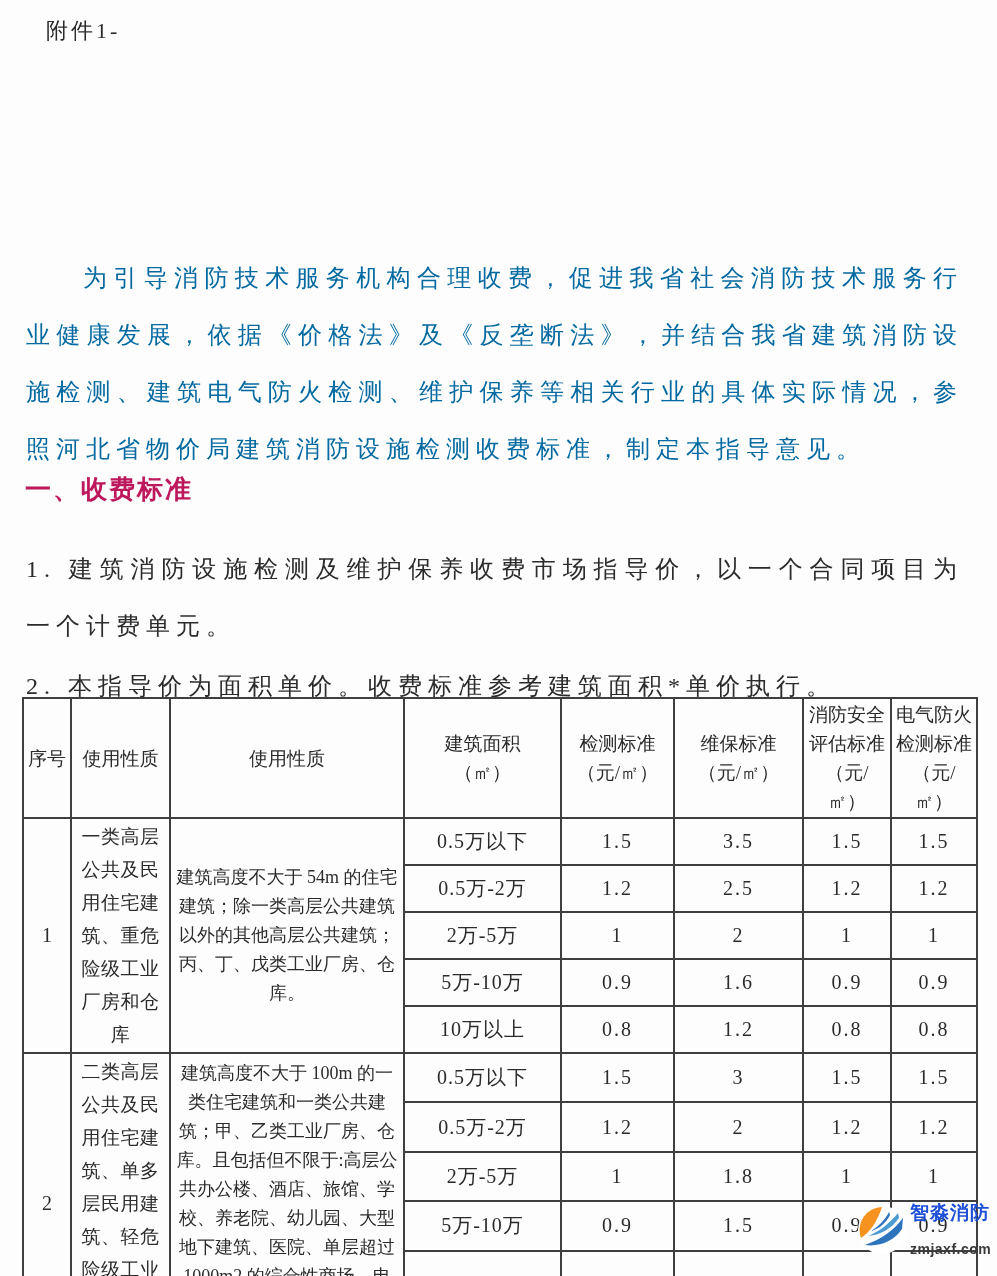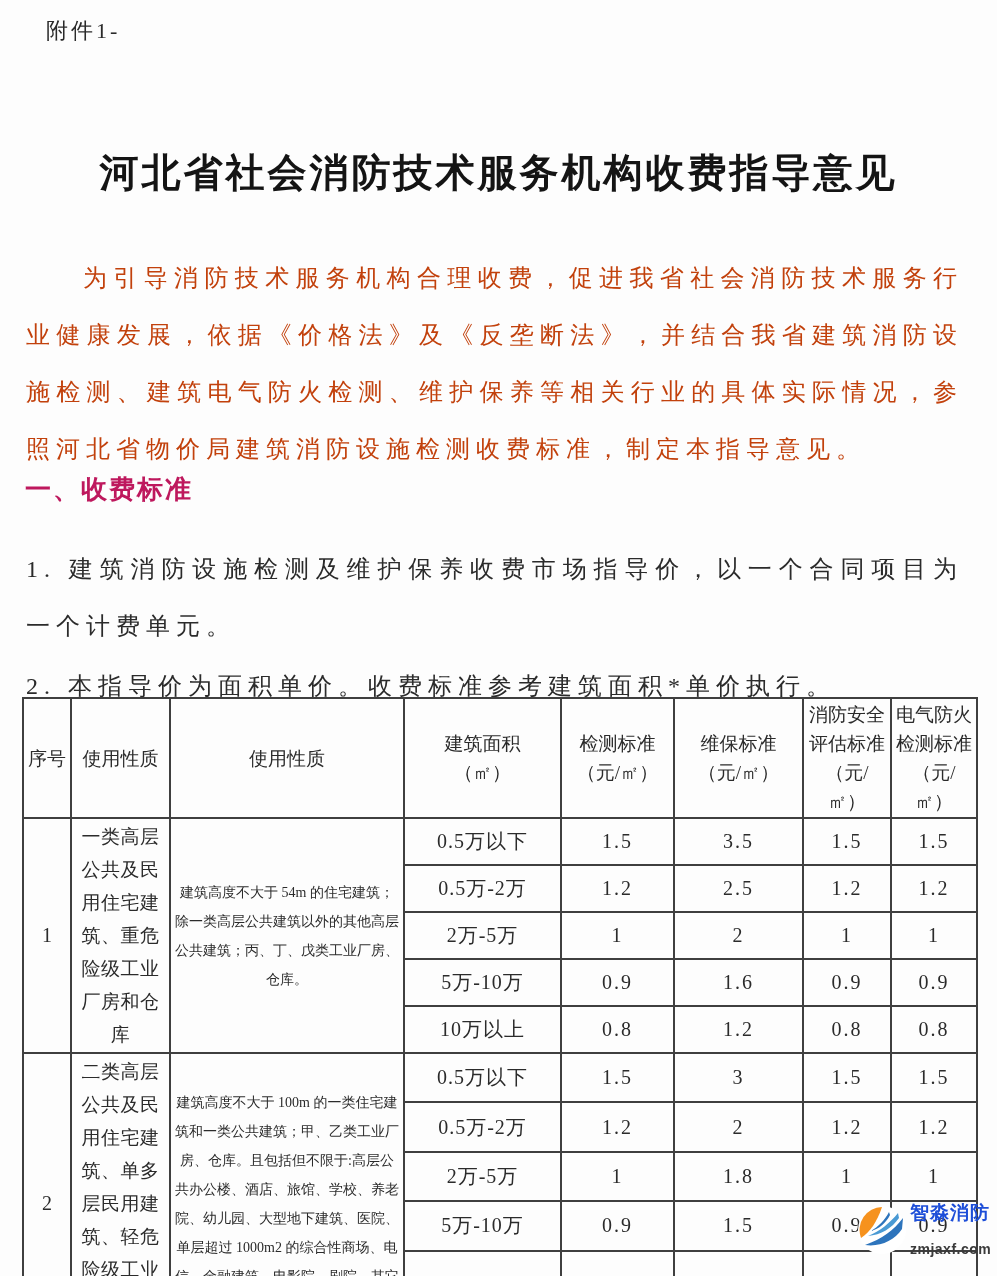--- a/index.html
+++ b/index.html
@@ -17,21 +17,21 @@
   }
   .doc-title{
     position:absolute;left:0;right:0;top:120px;
     text-align:center;
     font-family:"Liberation Sans", sans-serif;
     font-weight:bold;font-size:39px;letter-spacing:3px;color:#141414;
   }
   .intro{
     position:absolute;left:26px;right:34px;top:226px;
     font-size:24px;line-height:57px;letter-spacing:6px;
-    text-align:justify;text-indent:57px;color:#c2410c;
+    text-align:justify;text-indent:57px;color:#0369a1;
   }
   .section-heading{
     position:absolute;left:25px;top:472px;
     font-family:Liberation Mono, monospace;
     font-weight:bold;font-size:26px;letter-spacing:2px;color:#be185d;
   }
   .list-item{
     position:absolute;left:26px;right:34px;
     font-size:24px;line-height:57px;letter-spacing:6px;
     text-align:justify;color:#2b2b2b;
@@ -58,21 +58,21 @@
   tr.h92{height:92px;}
   tr.h42{height:42px;}
   tr.h43{height:43px;}
   tr.h90{height:90px;}
   td.num{font-size:20px;}
   td.usage{
     text-align:left;font-size:19px;line-height:33px;
     padding:2px 4px 2px 7px;letter-spacing:0.5px;
   }
   td.cls{
-    text-align:left;font-size:14px;line-height:29px;
+    text-align:left;font-size:18px;line-height:29px;
     padding:2px 4px 2px 7px;
   }
   td.area{font-size:20px;letter-spacing:1px;}
   td.val{font-size:20px;letter-spacing:2px;}
 
   .watermark{
     position:absolute;left:856px;top:1203px;
     display:flex;align-items:center;
     background:transparent;
   }
@@ -87,21 +87,20 @@
     font-weight:bold;font-size:14px;color:#3a3a3a;margin-top:20px;letter-spacing:0.5px;
   }
 </style>
 </head>
 <body>
 
 <div class="page">
 
   <div class="attachment">附件1-</div>
 
-  <h1 class="doc-title">河北省社会消防技术服务机构收费指导意见</h1>
 
   <p class="intro">为引导消防技术服务机构合理收费，促进我省社会消防技术服务行业健康发展，依据《价格法》及《反垄断法》，并结合我省建筑消防设施检测、建筑电气防火检测、维护保养等相关行业的具体实际情况，参照河北省物价局建筑消防设施检测收费标准，制定本指导意见。</p>
 
   <div class="section-heading">一、收费标准</div>
 
   <p class="list-item item-1">1. 建筑消防设施检测及维护保养收费市场指导价，以一个合同项目为一个计费单元。</p>
   <p class="list-item item-2">2. 本指导价为面积单价。收费标准参考建筑面积*单价执行。</p>
 
   <table class="fee">
     <colgroup>

